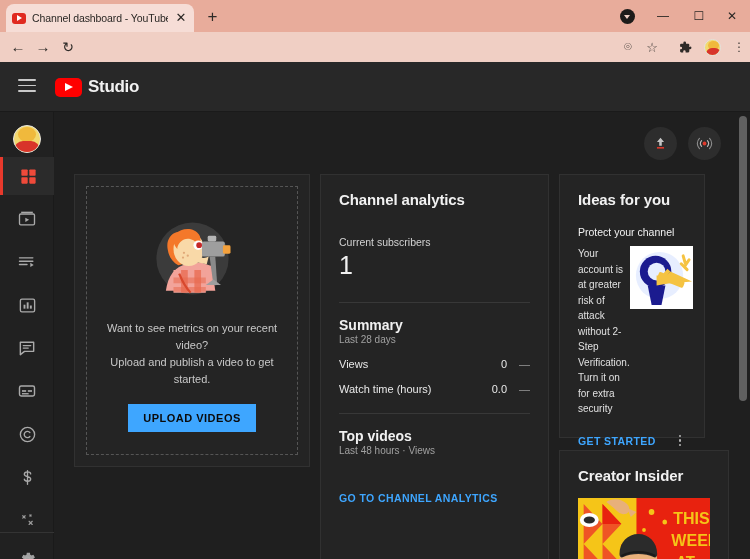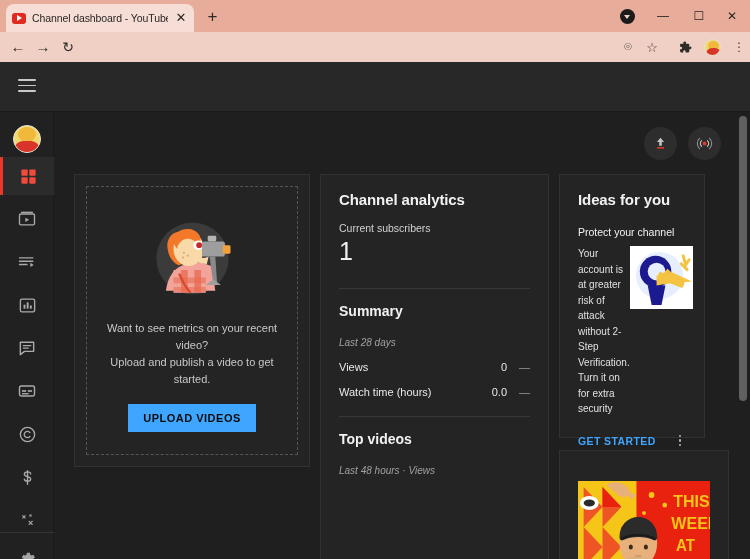--- a/index.html
+++ b/index.html
@@ -276,28 +276,28 @@
     margin-top: 16px; background: #3ea6ff; color: #0b0b0b;
     font-size: 11px; font-weight: bold; letter-spacing: 0.5px;
     padding: 8px 15px; cursor: pointer;
   }
 
   .card-analytics { left: 266px; top: 62px; width: 229px; height: 437px; }
   .card-pad { padding: 16px 18px; }
   .card-h {
     color: #f1f1f1; font-size: 15px; font-weight: bold; letter-spacing: -0.1px;
   }
-  .sub-label { color: #d2d2d2; font-size: 10.5px; margin-top: 14px; }
+  .sub-label { color: #d2d2d2; font-size: 10.5px; margin-top: 28px; }
   .sub-value {
     color: #f1f1f1; font-size: 25px; font-weight: normal; margin-top: 4px;
     line-height: 1.1;
   }
   .hr { height: 1px; background: #383838; margin: 22px 0 14px 0; }
   .sec-h { color: #f1f1f1; font-size: 14px; font-weight: bold; }
-  .sec-sub { color: #a0a0a0; font-size: 10px; margin-top: 18px; font-style: italic; }
+  .sec-sub { color: #a0a0a0; font-size: 10px; margin-top: 1px; }
   .metric-row {
     display: flex; align-items: center; justify-content: space-between;
     margin-top: 13px;
   }
   .metric-name { color: #e8e8e8; font-size: 11px; }
   .metric-right { display: flex; align-items: center; gap: 12px; }
   .metric-val { color: #e8e8e8; font-size: 11px; }
   .metric-dash { color: #9a9a9a; font-size: 11px; }
   .link-btn {
     color: #3ea6ff; font-size: 10.5px; font-weight: bold; letter-spacing: 0.4px;
@@ -378,20 +378,24 @@
       <span class="avatar-pooh"></span>
     </div>
     <div class="omni-icon oi-menu">⋮</div>
   </div>
 
   <div class="yt-topbar">
     <div class="hamburger">
       <span></span>
         <span></span>
         <span></span>
+    </div>
+    <div class="yt-logo-wrap">
+      <span class="yt-logo-play"></span>
+      <span class="yt-logo-text">Studio</span>
     </div>
     <div class="search-box">
       <span class="search-icon"></span>
       <span class="search-placeholder">Search across your channel</span>
     </div>
     <div class="help-icon">?</div>
     <div class="create-btn">
       <span class="create-cam"></span>
       <span class="create-label">CREATE</span>
     </div>
@@ -552,20 +556,23 @@
             <span class="metric-val">0.0</span>
             <span class="metric-dash">—</span>
           </span>
         </div>
 
         <div class="hr" style="margin:18px 0 14px 0"></div>
 
         <div class="sec-h">Top videos</div>
         <div class="sec-sub">Last 48 hours · Views</div>
 
+        <div style="margin-top:32px">
+          <span class="link-btn">GO TO CHANNEL ANALYTICS</span>
+        </div>
       </div>
     </div>
 
     <div class="card card-ideas">
       <div class="card-pad">
         <div class="card-h">Ideas for you</div>
         <div class="ideas-h2">Protect your channel</div>
         <div class="ideas-body">
           <div class="ideas-text">Your account is at greater risk of attack without 2-Step Verification. Turn it on for extra security</div>
           <div class="ideas-img">
@@ -588,20 +595,21 @@
               <i></i>
               <i></i>
               <i></i>
             </span>
         </div>
       </div>
     </div>
 
     <div class="card card-insider">
       <div class="card-pad" style="padding-bottom:0">
+        <div class="card-h">Creator Insider</div>
         <div class="insider-thumb">
           <svg width="100%" height="100%" viewBox="0 0 140 95" preserveAspectRatio="none" class="icon-svg">
             <rect width="140" height="95" fill="#e8220f"></rect>
             <path d="M0 0h62v95H0z" fill="#f5c518"></path>
             <path d="M6 6l20 20-20 20zM26 6l20 20-20 20zM6 46l20 20-20 20zM26 46l20 20-20 20z" fill="#ef5425"></path>
             <path d="M26 6l20 20H26zM46 46l16 16H46z" fill="#e8220f"></path>
             <circle cx="78" cy="14" r="3" fill="#f5c518"></circle>
             <circle cx="92" cy="24" r="2.5" fill="#f5c518"></circle>
             <circle cx="70" cy="32" r="2" fill="#f5c518"></circle>
             <text x="101" y="26" font-family="Liberation Sans, sans-serif" font-size="17" font-weight="bold" fill="#f5c518">THIS</text>

